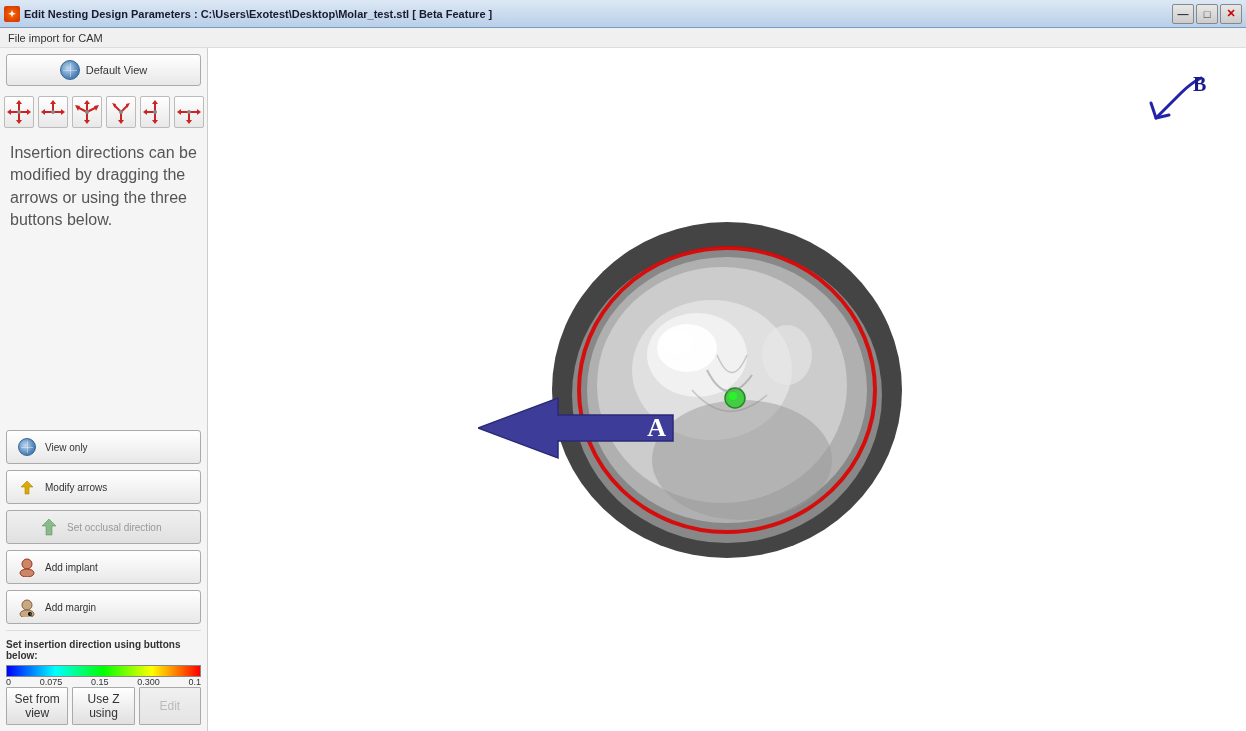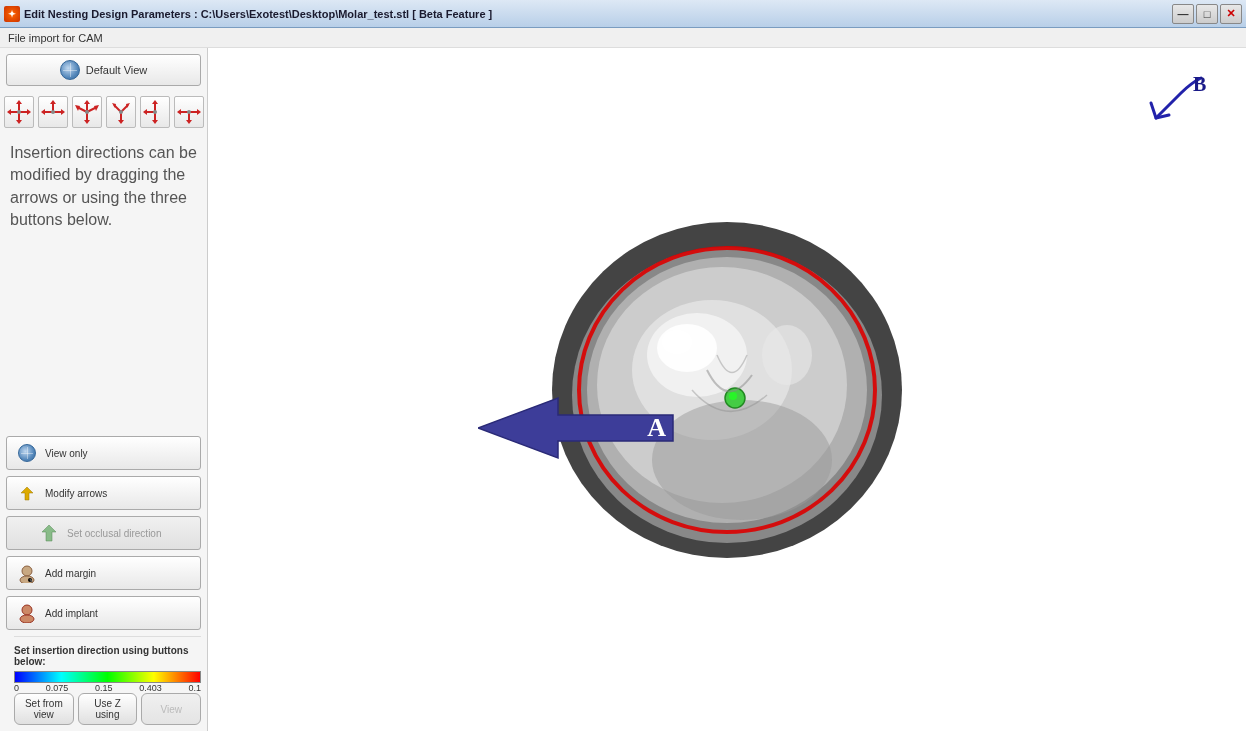--- a/index.html
+++ b/index.html
@@ -150,21 +150,20 @@
     .btn-icon {
       width: 20px; height: 20px;
       display: flex; align-items: center; justify-content: center;
     }
 
     
     .bottom-section {
       margin-top: auto;
       padding-top: 8px;
       border-top: 1px solid #ddd;
-      margin-left: 8px;
     }
 
     .insertion-label {
       font-size: 10px;
       font-weight: bold;
       color: #333;
       margin-bottom: 4px;
     }
 
     .colorbar-container {
@@ -191,23 +190,23 @@
     .bottom-buttons {
       display: flex;
       gap: 4px;
     }
 
     .bottom-btn {
       flex: 1;
       padding: 4px 6px;
       background: linear-gradient(to bottom, #ffffff, #e0e0e0);
       border: 1px solid #aaa;
-      border-radius: 6px;
+      border-radius: 1px;
       cursor: pointer;
-      font-size: 10px;
+      font-size: 12px;
       text-align: center;
       color: #333;
     }
     .bottom-btn.disabled {
       color: #bbb;
       cursor: default;
       background: linear-gradient(to bottom, #f0f0f0, #e4e4e4);
     }
 
     
@@ -409,58 +408,58 @@
           <svg width="20" height="20" viewBox="0 0 20 20">
             <polygon points="10,2 17,9 13,9 13,18 7,18 7,9 3,9" fill="#88bb88" stroke="#558855" stroke-width="0.5"></polygon>
           </svg>
         </div>
         <span>Set occlusal direction</span>
       </button>
 
       <button class="action-btn">
         <div class="btn-icon">
           <svg width="20" height="20" viewBox="0 0 20 20">
+            <circle cx="10" cy="7" r="5" fill="#cc8866" stroke="#993322" stroke-width="1"></circle>
+            <ellipse cx="10" cy="16" rx="7" ry="4" fill="#cc8866" stroke="#993322" stroke-width="1"></ellipse>
+          </svg>
+        </div>
+        <span>Add implant</span>
+      </button>
+
+      <button class="action-btn">
+        <div class="btn-icon">
+          <svg width="20" height="20" viewBox="0 0 20 20">
             <circle cx="10" cy="8" r="5" fill="#c8a882" stroke="#8b6040" stroke-width="1"></circle>
             <ellipse cx="10" cy="17" rx="7" ry="4" fill="#c8a882" stroke="#8b6040" stroke-width="1"></ellipse>
             <circle cx="13" cy="17" r="2" fill="#white"></circle>
 
             <line x1="13" y1="16" x2="15" y2="19" stroke="#555" stroke-width="1.5"></line>
           </svg>
         </div>
         <span>Add margin</span>
-      </button>
-
-      <button class="action-btn">
-        <div class="btn-icon">
-          <svg width="20" height="20" viewBox="0 0 20 20">
-            <circle cx="10" cy="7" r="5" fill="#cc8866" stroke="#993322" stroke-width="1"></circle>
-            <ellipse cx="10" cy="16" rx="7" ry="4" fill="#cc8866" stroke="#993322" stroke-width="1"></ellipse>
-          </svg>
-        </div>
-        <span>Add implant</span>
       </button>
 
       <div class="bottom-section">
         <div class="insertion-label">Set insertion direction using buttons below:</div>
 
         <div class="colorbar-container">
           <div class="colorbar"></div>
           <div class="colorbar-labels">
             <span>0</span>
             <span>0.075</span>
             <span>0.15</span>
-            <span>0.403</span>
+            <span>0.300</span>
             <span>0.1</span>
           </div>
         </div>
 
         <div class="bottom-buttons">
           <button class="bottom-btn">Set from view</button>
           <button class="bottom-btn">Use Z using</button>
-          <button class="bottom-btn disabled">View</button>
+          <button class="bottom-btn disabled">Edit</button>
         </div>
       </div>
 
     </div>
 
     <div class="view-area">
 
       <div class="molar-canvas">
         <svg width="420" height="420" viewBox="0 0 420 420">
 

